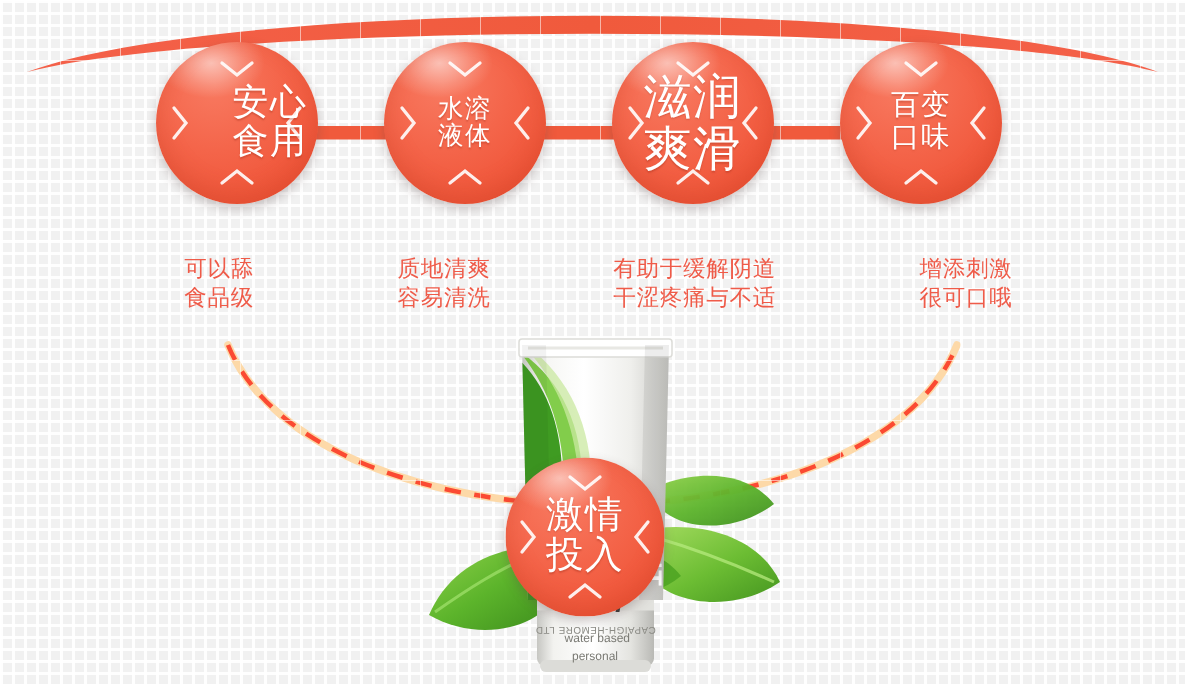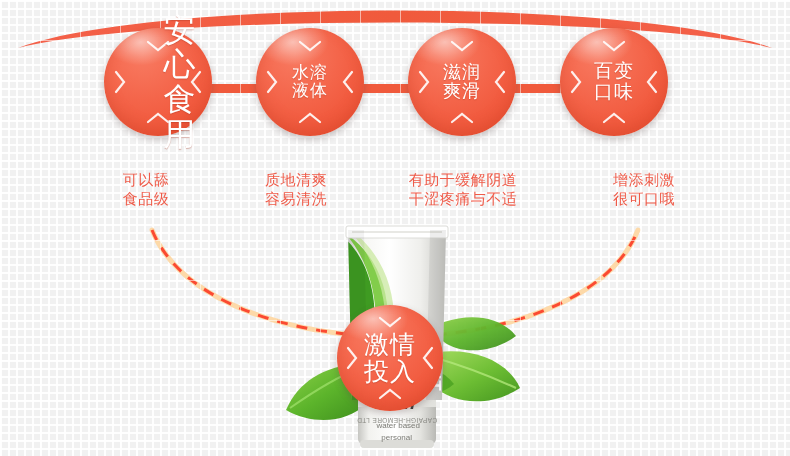--- a/index.html
+++ b/index.html
@@ -177,21 +177,21 @@
     <span class="chev" style="left:10px;top:42px;">
       <svg width="12" height="24" viewBox="0 0 12 24">
           <path d="M2 2 L10 12 L2 22" fill="none" stroke="#fff" stroke-width="2.2" stroke-linecap="round"></path>
         </svg>
     </span>
     <span class="chev" style="right:10px;top:42px;">
       <svg width="12" height="24" viewBox="0 0 12 24">
           <path d="M10 2 L2 12 L10 22" fill="none" stroke="#fff" stroke-width="2.2" stroke-linecap="round"></path>
         </svg>
     </span>
-    <span class="label" style="font-size:32px;margin-left:44px;">安心
+    <span class="label" style="font-size:24px;margin-left:44px;">安心
 食用</span>
   </div>
 
   <div class="bubble" style="left:256px;top:28px;width:108px;height:108px;">
     <span class="chev" style="top:12px;left:42px;">
       <svg width="24" height="12" viewBox="0 0 24 12">
           <path d="M2 2 L12 10 L22 2" fill="none" stroke="#fff" stroke-width="2.2" stroke-linecap="round"></path>
         </svg>
     </span>
     <span class="chev" style="bottom:12px;left:42px;">
@@ -227,21 +227,21 @@
     <span class="chev" style="left:10px;top:42px;">
       <svg width="12" height="24" viewBox="0 0 12 24">
           <path d="M2 2 L10 12 L2 22" fill="none" stroke="#fff" stroke-width="2.2" stroke-linecap="round"></path>
         </svg>
     </span>
     <span class="chev" style="right:10px;top:42px;">
       <svg width="12" height="24" viewBox="0 0 12 24">
           <path d="M10 2 L2 12 L10 22" fill="none" stroke="#fff" stroke-width="2.2" stroke-linecap="round"></path>
         </svg>
     </span>
-    <span class="label" style="font-size:18px;">滋润
+    <span class="label" style="font-size:32px;">滋润
 爽滑</span>
   </div>
 
   <div class="bubble" style="left:560px;top:28px;width:108px;height:108px;">
     <span class="chev" style="top:12px;left:42px;">
       <svg width="24" height="12" viewBox="0 0 24 12">
           <path d="M2 2 L12 10 L22 2" fill="none" stroke="#fff" stroke-width="2.2" stroke-linecap="round"></path>
         </svg>
     </span>
     <span class="chev" style="bottom:12px;left:42px;">
@@ -286,17 +286,17 @@
     <span class="chev" style="left:9px;top:41px;">
       <svg width="12" height="24" viewBox="0 0 12 24">
           <path d="M2 2 L10 12 L2 22" fill="none" stroke="#fff" stroke-width="2.2" stroke-linecap="round"></path>
         </svg>
     </span>
     <span class="chev" style="right:9px;top:41px;">
       <svg width="12" height="24" viewBox="0 0 12 24">
           <path d="M10 2 L2 12 L10 22" fill="none" stroke="#fff" stroke-width="2.2" stroke-linecap="round"></path>
         </svg>
     </span>
-    <span class="label" style="font-size:25px;">激情
+    <span class="label" style="font-size:25px;font-family:Liberation Mono, monospace;">激情
 投入</span>
   </div>
 
 </div>
 
 </body></html>

